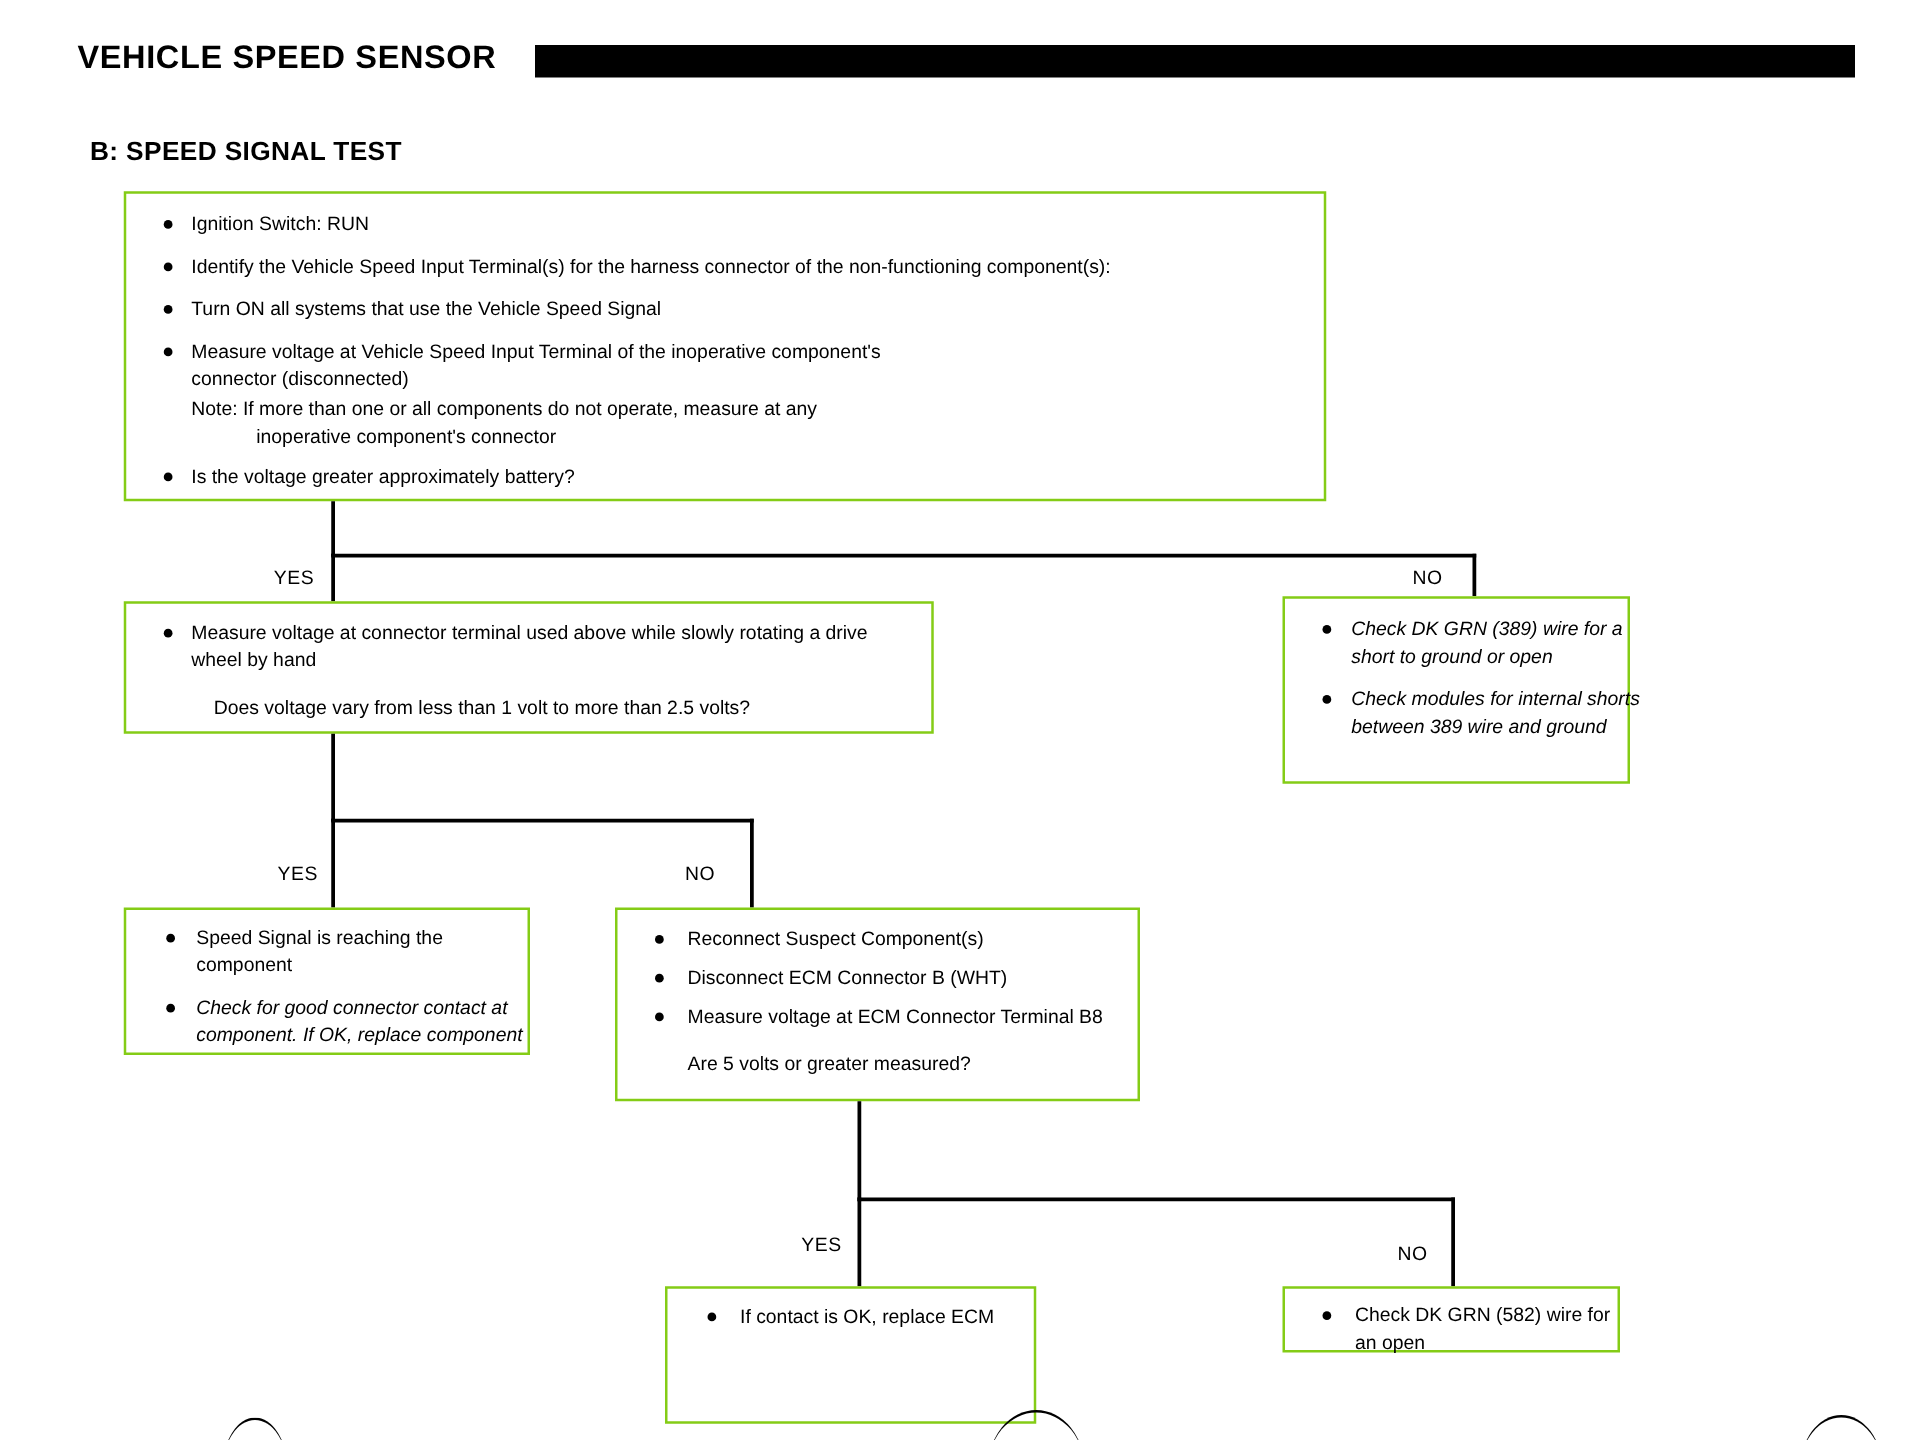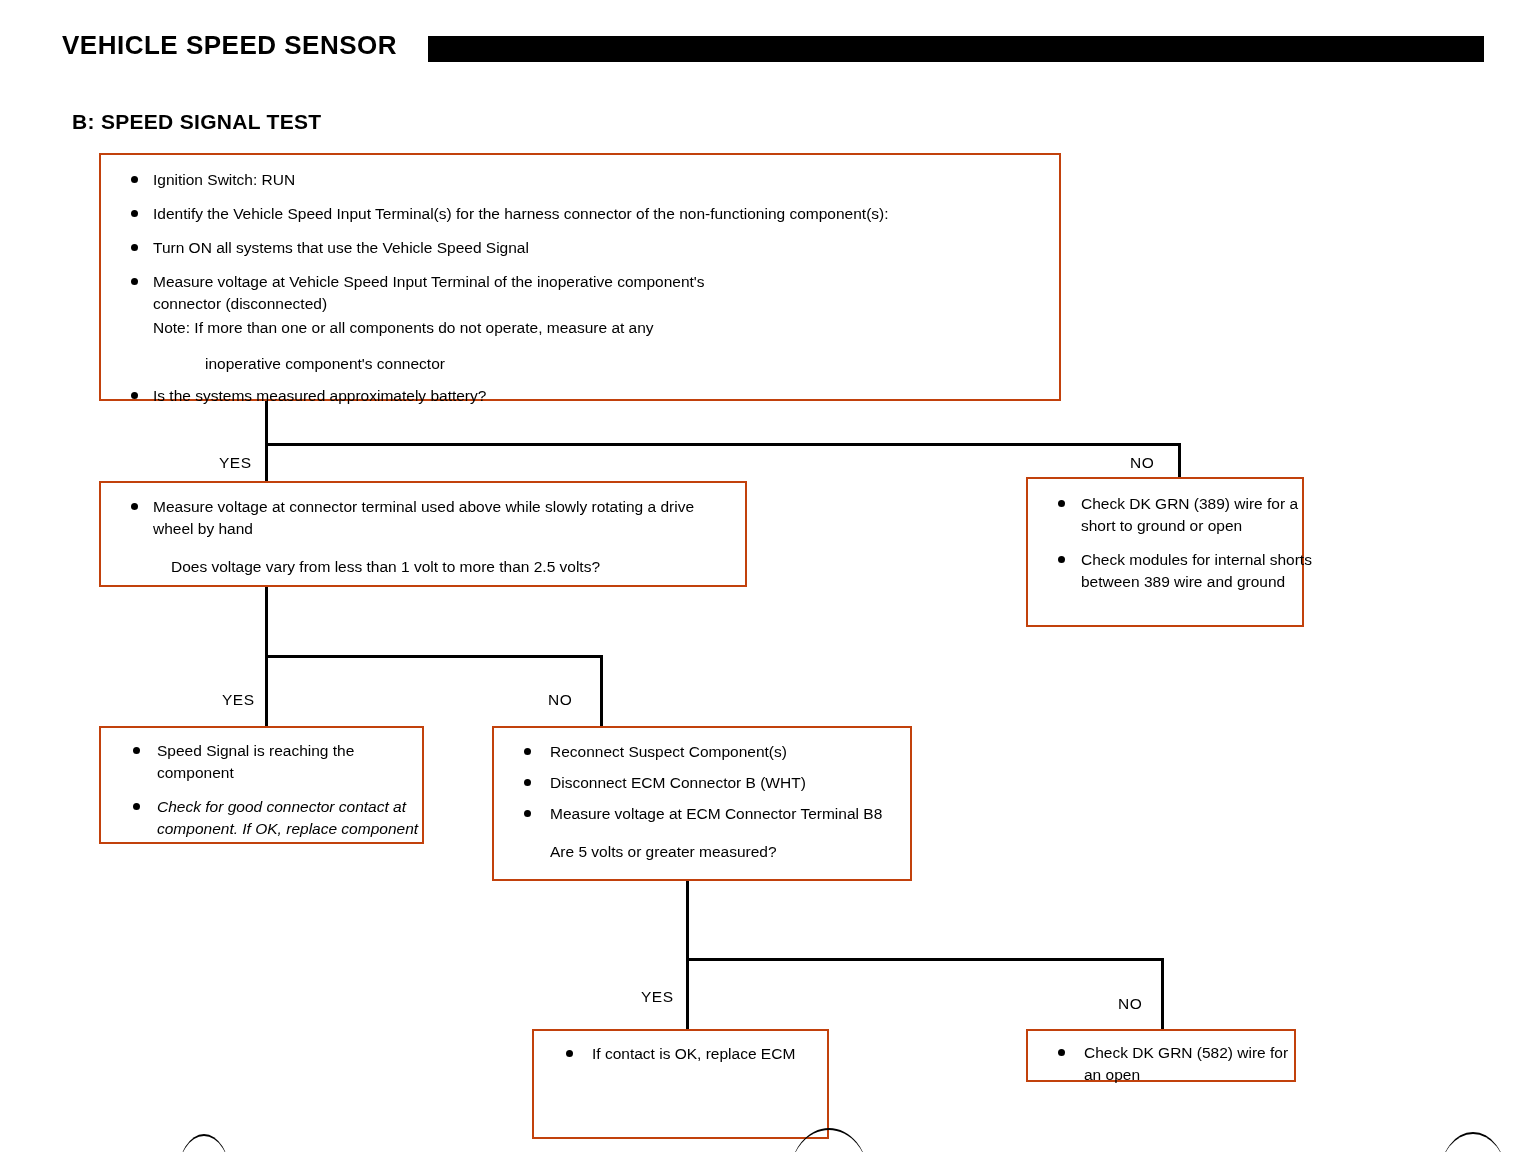--- a/index.html
+++ b/index.html
@@ -46,21 +46,21 @@
     top: 110px;
     font-size: 21px;
     font-weight: bold;
     letter-spacing: 0.3px;
     white-space: nowrap;
   }
 
   
   .box {
     position: absolute;
-    border: 2px solid #c2410c;
+    border: 2px solid #84cc16;
     background: #ffffff;
     box-sizing: border-box;
   }
   .bullet-item {
     position: relative;
     padding-left: 42px;
     margin-bottom: 12px;
     font-size: 15.5px;
     line-height: 1.42;
   }
@@ -135,29 +135,29 @@
         <span>Identify the Vehicle Speed Input Terminal(s) for the harness connector of the non-functioning component(s):</span>
       </div>
       <div class="bullet-item">
         <span class="dot"></span>
         <span>Turn ON all systems that use the Vehicle Speed Signal</span>
       </div>
       <div class="bullet-item" style="width:600px; margin-bottom:2px;">
         <span class="dot"></span>
         <span>Measure voltage at Vehicle Speed Input Terminal of the inoperative component's connector (disconnected)</span>
       </div>
-      <div class="plain-line" style="margin-bottom:14px;">
+      <div class="plain-line" style="margin-bottom:0;">
         <span>Note: If more than one or all components do not operate, measure at any</span>
       </div>
       <div class="plain-line" style="margin-bottom:10px;">
         <span class="sub-indent">inoperative  component's connector</span>
       </div>
       <div class="bullet-item">
         <span class="dot"></span>
-        <span>Is the systems measured approximately battery?</span>
+        <span>Is the voltage greater approximately battery?</span>
       </div>
     </div>
   </div>
 
   <div class="vline" style="left:265px; top:401px; width:3px; height:44px;"></div>
   <div class="hline" style="left:265px; top:443px; width:916px; height:3px;"></div>
   <div class="vline" style="left:265px; top:443px; width:3px; height:39px;"></div>
   <div class="vline" style="left:1178px; top:443px; width:3px; height:34px;"></div>
 
   <div class="branch-label" style="left:219px; top:454px;">YES</div>
@@ -169,21 +169,21 @@
         <span class="dot"></span>
         <span>Measure voltage at connector terminal used above while slowly rotating a drive wheel by hand</span>
       </div>
       <div class="question" style="margin-top:16px;">
         <span>Does voltage vary from less than 1 volt to more than 2.5 volts?</span>
       </div>
     </div>
   </div>
 
   <div class="box" style="left:1026px; top:477px; width:278px; height:150px;">
-    <div style="padding:14px 8px 0 8px;">
+    <div style="padding:14px 8px 0 8px;font-style:italic;">
       <div class="bullet-item" style="padding-left:45px; width:225px;">
         <span class="dot" style="left:22px;"></span>
         <span>Check DK GRN (389) wire for a short to ground or open</span>
       </div>
       <div class="bullet-item" style="padding-left:45px; width:235px;">
         <span class="dot" style="left:22px;"></span>
         <span>Check modules for internal shorts between 389 wire and ground</span>
       </div>
     </div>
   </div>

